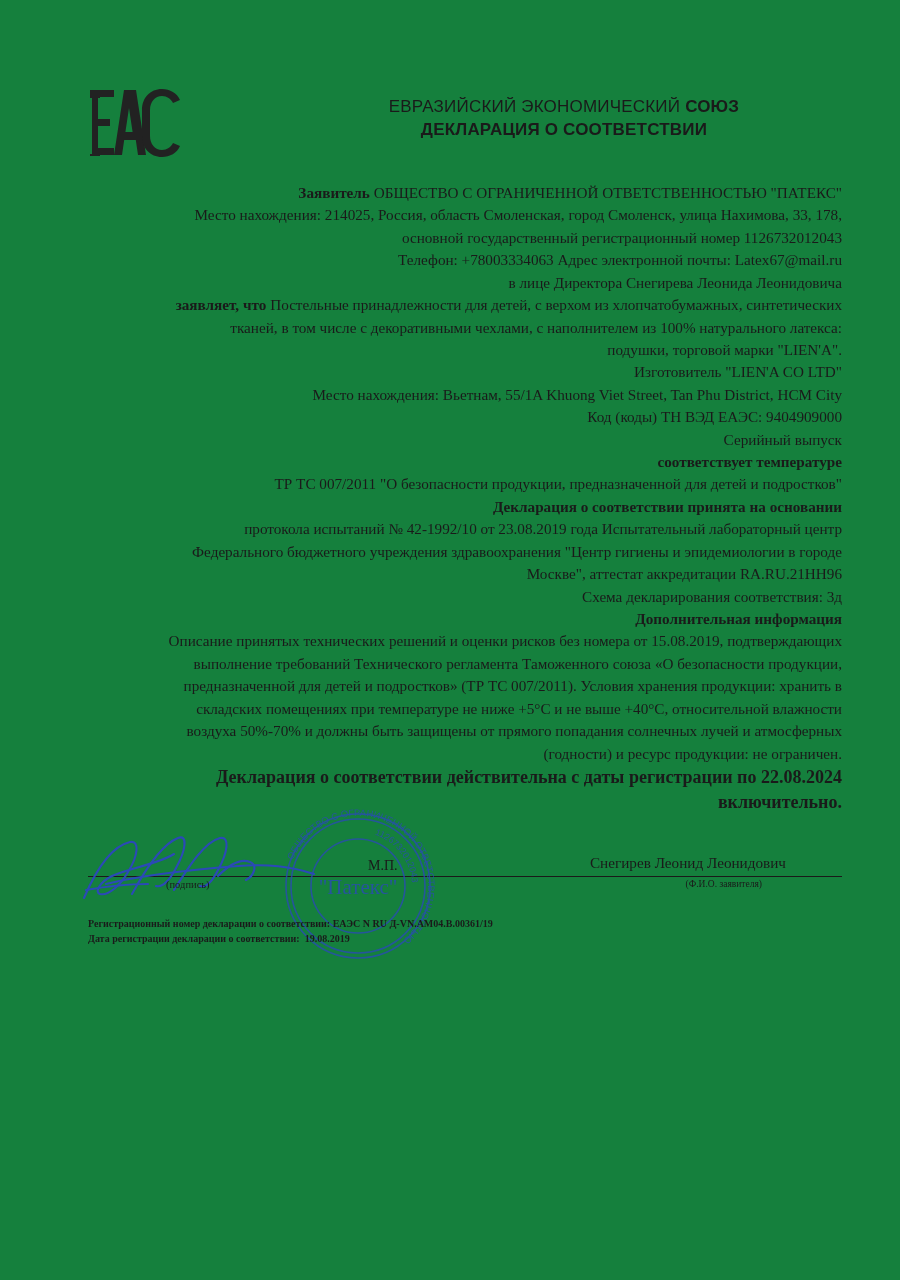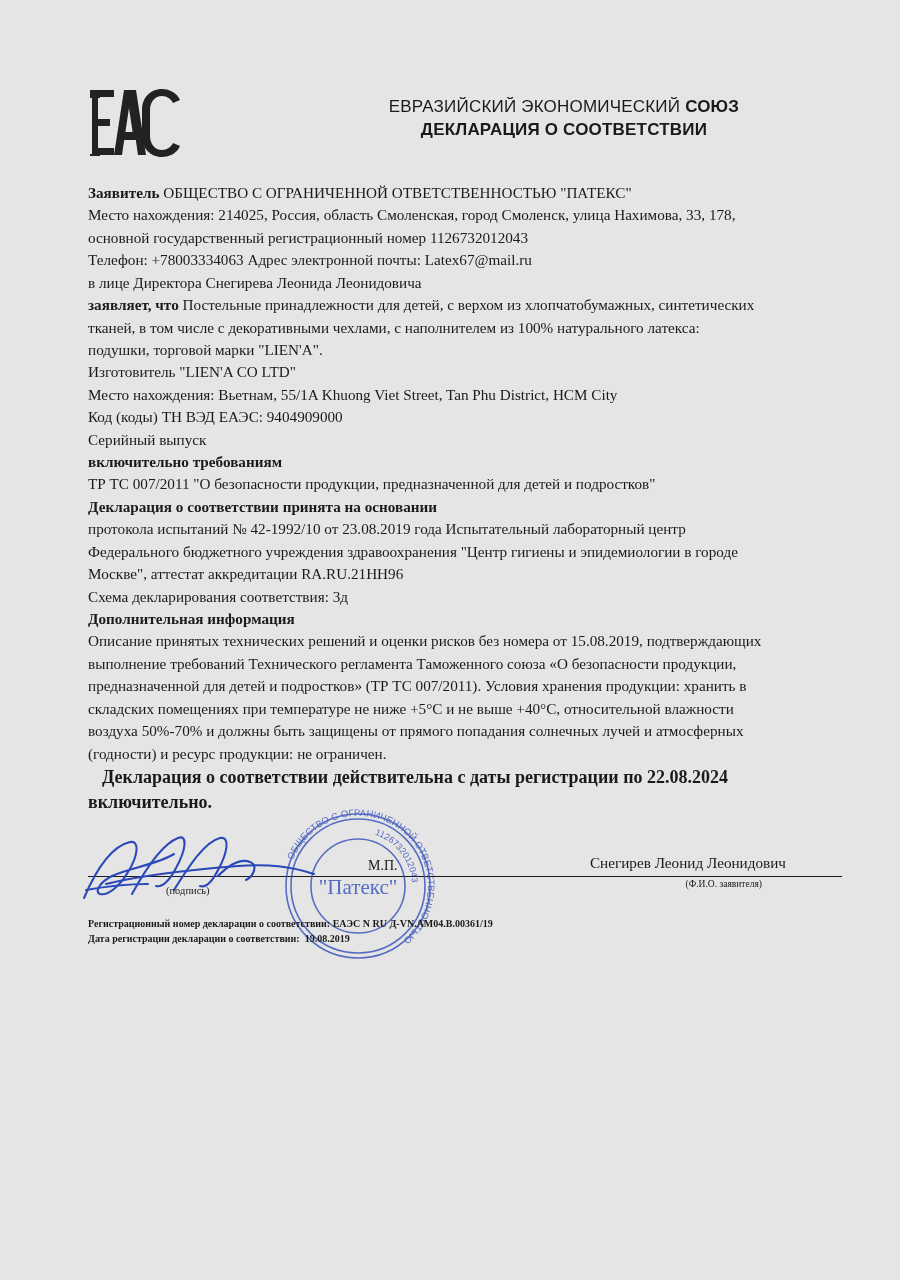--- a/index.html
+++ b/index.html
@@ -12,21 +12,21 @@
     height: 1280px;
     position: relative;
     font-family: "Liberation Serif", serif;
     color: #1a1a1a;
     overflow: hidden;
   }
 
   .page {
     position: absolute;
     inset: 0;
-    background: #e5e5e5;
+    background: #15803d;
   }
 
   
   .header {
     position: absolute;
     top: 88px;
     left: 88px;
     right: 60px;
     height: 80px;
   }
@@ -65,20 +65,21 @@
   .content {
     position: absolute;
     left: 88px;
     right: 58px;
     top: 182px;
     font-size: 15.2px;
     line-height: 1.41;
   }
   .content p {
     margin: 0 0 1px 0;
+    text-align: right;
   }
   .b { font-weight: bold; }
 
   
   .validity {
     margin-top: 9px;
     font-weight: bold;
     text-indent: 14px;
     font-size: 18px;
   }
@@ -100,21 +101,21 @@
     position: absolute;
     left: 268px;
     top: 36px;
     font-size: 14px;
     font-family: "Liberation Serif", serif;
     margin-left: 12px;
   }
   .sign-caption-left {
     position: absolute;
     left: 78px;
-    top: 64px;
+    top: 58px;
     font-size: 10.5px;
   }
   .sign-name {
     position: absolute;
     right: 56px;
     top: 32px;
     font-size: 15.2px;
     margin-left: 12px;
   }
   .sign-caption-right {
@@ -210,21 +211,21 @@
       <span>Постельные принадлежности для детей, с верхом из хлопчатобумажных, синтетических</span>
     </p>
     <p>тканей, в том числе с декоративными чехлами, с наполнителем из 100% натурального латекса:</p>
     <p>подушки, торговой марки "LIEN'A".</p>
 
     <p>Изготовитель "LIEN'A CO LTD"</p>
     <p>Место нахождения: Вьетнам, 55/1A Khuong Viet Street, Tan Phu District, HCM City</p>
     <p>Код (коды) ТН ВЭД ЕАЭС: 9404909000</p>
     <p>Серийный выпуск</p>
 
-    <p class="b">включительно требованиям</p>
+    <p class="b">соответствует температуре</p>
     <p>ТР ТС 007/2011 "О безопасности продукции, предназначенной для детей и подростков"</p>
 
     <p class="b">Декларация о соответствии принята на основании</p>
     <p>протокола испытаний № 42-1992/10 от 23.08.2019 года Испытательный лабораторный центр</p>
     <p>Федерального бюджетного учреждения здравоохранения "Центр гигиены и эпидемиологии в городе</p>
     <p>Москве", аттестат аккредитации RA.RU.21НН96</p>
     <p>Схема декларирования соответствия: 3д</p>
 
     <p class="b">Дополнительная информация</p>
     <p>Описание принятых технических решений и оценки рисков без номера от 15.08.2019, подтверждающих</p>

